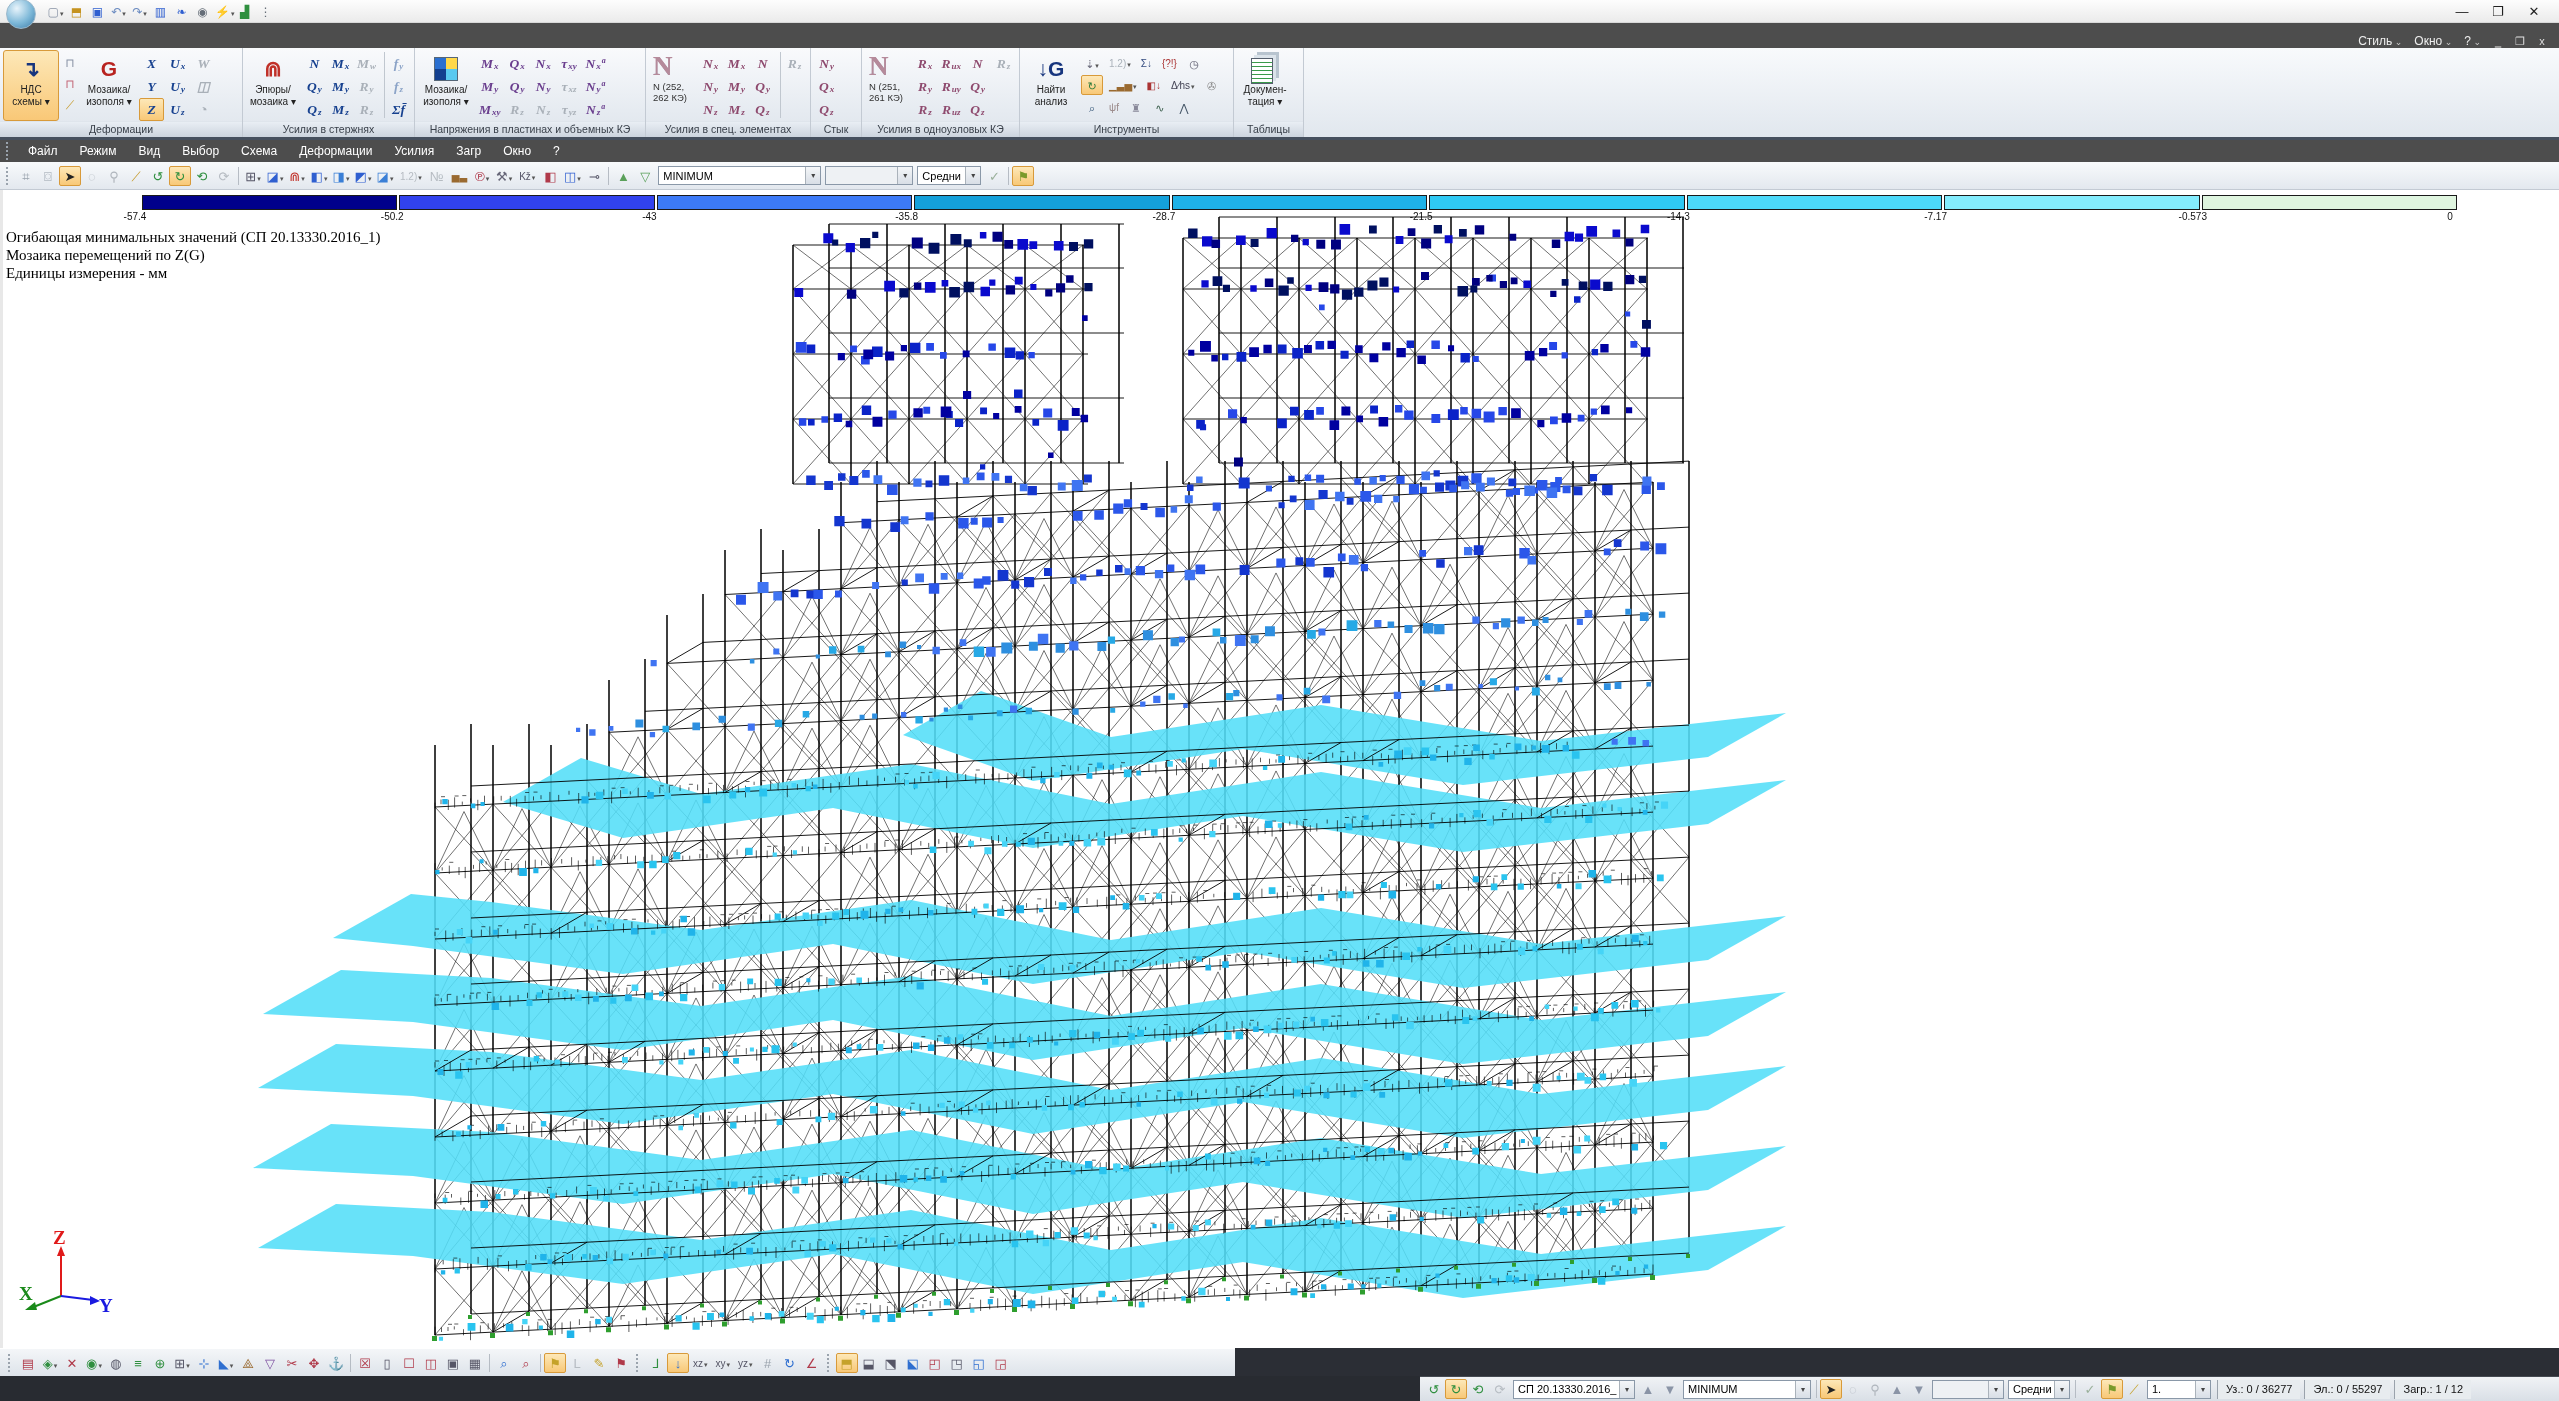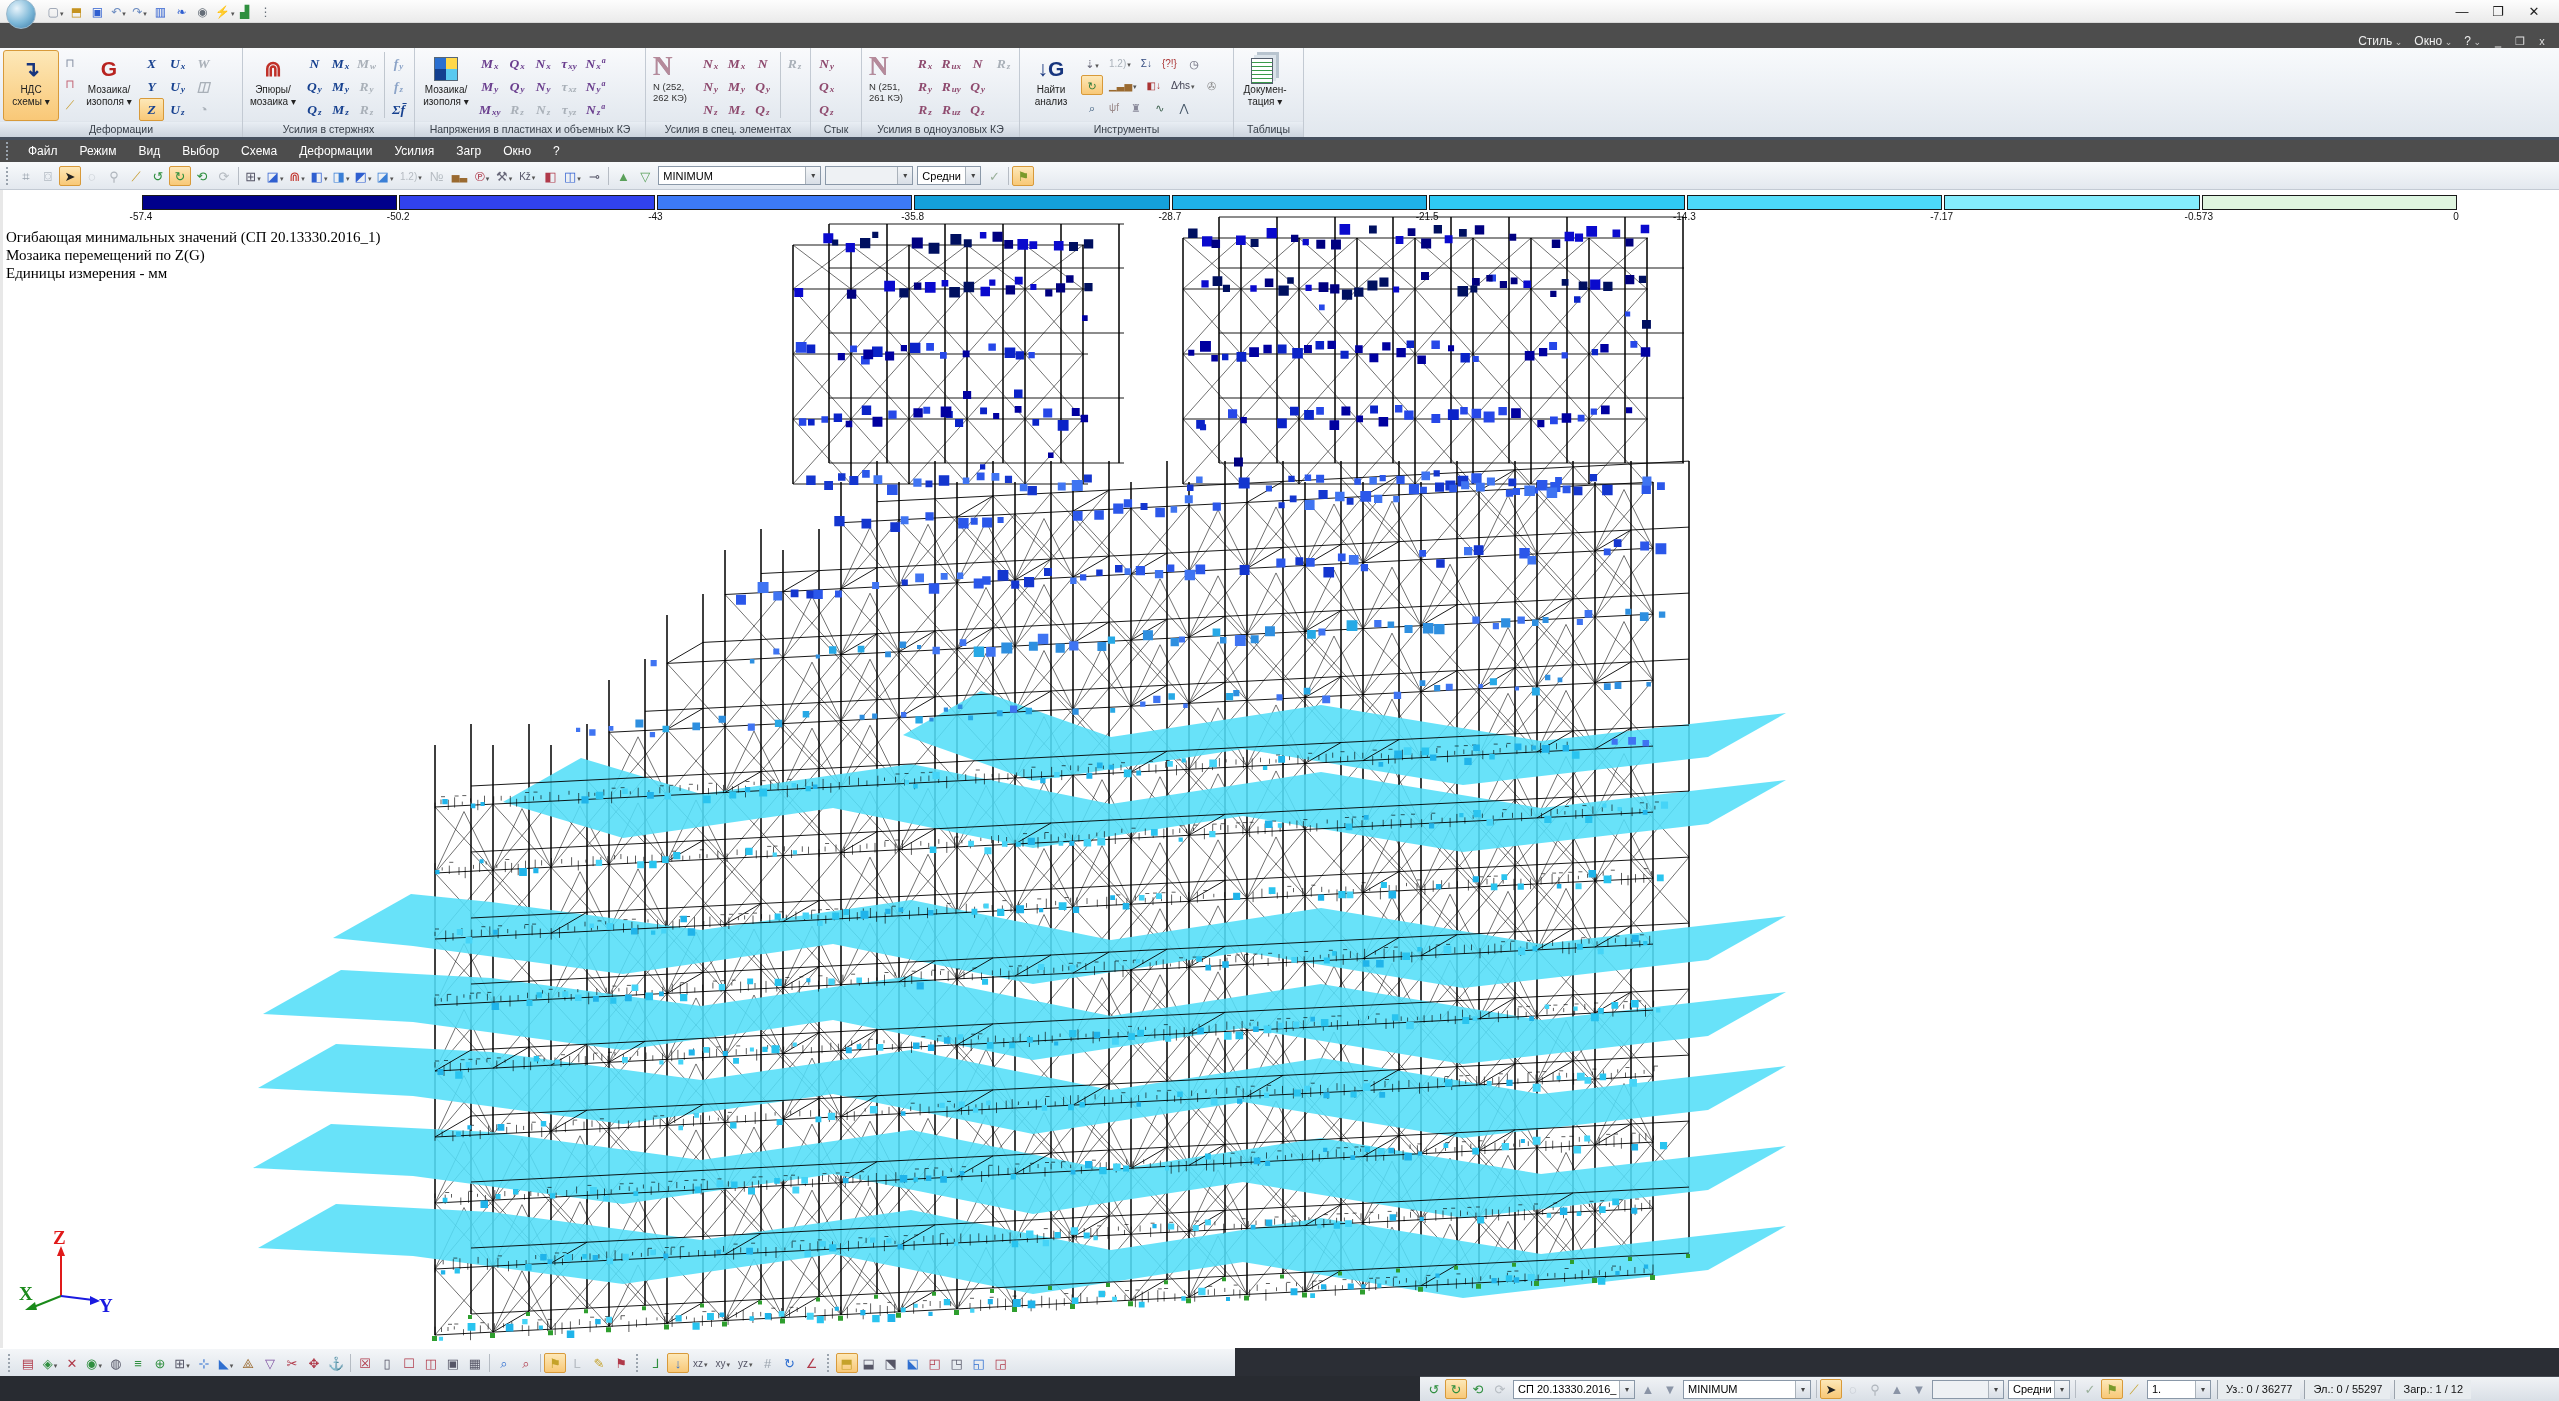--- a/index.html
+++ b/index.html
@@ -64,21 +64,21 @@
 .grip{width:5px;height:18px;border-left:2px dotted #9aa3ad;margin:0 4px}
 .combo{height:19px;background:#fff;border:1px solid #8a98a8;display:flex;align-items:center;font-size:11px;margin:0 2px;cursor:default}
 .combo .cv{flex:1;padding:0 4px;overflow:hidden;white-space:nowrap}
 .combo .ca{width:15px;height:100%;background:linear-gradient(#f4f6f8,#d8dee6);border-left:1px solid #aab2ba;font-size:8px;text-align:center;line-height:17px;color:#444}
 .combo.dis{background:#eef1f4;color:#889}
 
 
 .viewport{position:absolute;left:0;top:190px;width:2559px;height:1158px;background:#fff;border-left:3px solid #e8e8e8}
 .scalebar{position:absolute;left:139px;top:5px;width:2315px;height:15px;display:flex;gap:2px}
 .sseg{flex:1;border:1px solid #1a1a1a}
-.slabels{position:absolute;left:138px;top:21px;width:2315px;height:12px;font-size:10px;color:#111}
+.slabels{position:absolute;left:132px;top:21px;width:2315px;height:12px;font-size:10px;color:#111}
 .slab-l{position:absolute;transform:translateX(-50%);white-space:nowrap}
 .infotext{position:absolute;left:3px;top:38px;font-family:"Liberation Serif",serif;font-size:15px;color:#000;line-height:18px}
 #model{position:absolute;left:0;top:0}
 .axis{position:absolute;left:14px;bottom:22px}
 
 
 .bottombar{position:absolute;left:0;top:1348px;width:2559px;height:28px;background:#2b2e35;display:flex}
 .bpanel{background:linear-gradient(#f4f6f8,#dde3ea);display:flex;align-items:center;padding:0 4px;width:1235px;border-top:1px solid #fff}
 .statusbar{position:absolute;left:0;top:1376px;width:2559px;height:25px;background:#282b31;display:flex}
 .spanel{margin-left:1420px;background:linear-gradient(#f0f2f5,#d9dfe6);display:flex;align-items:center;padding:0 3px;flex:1;border-top:1px solid #454a52}

